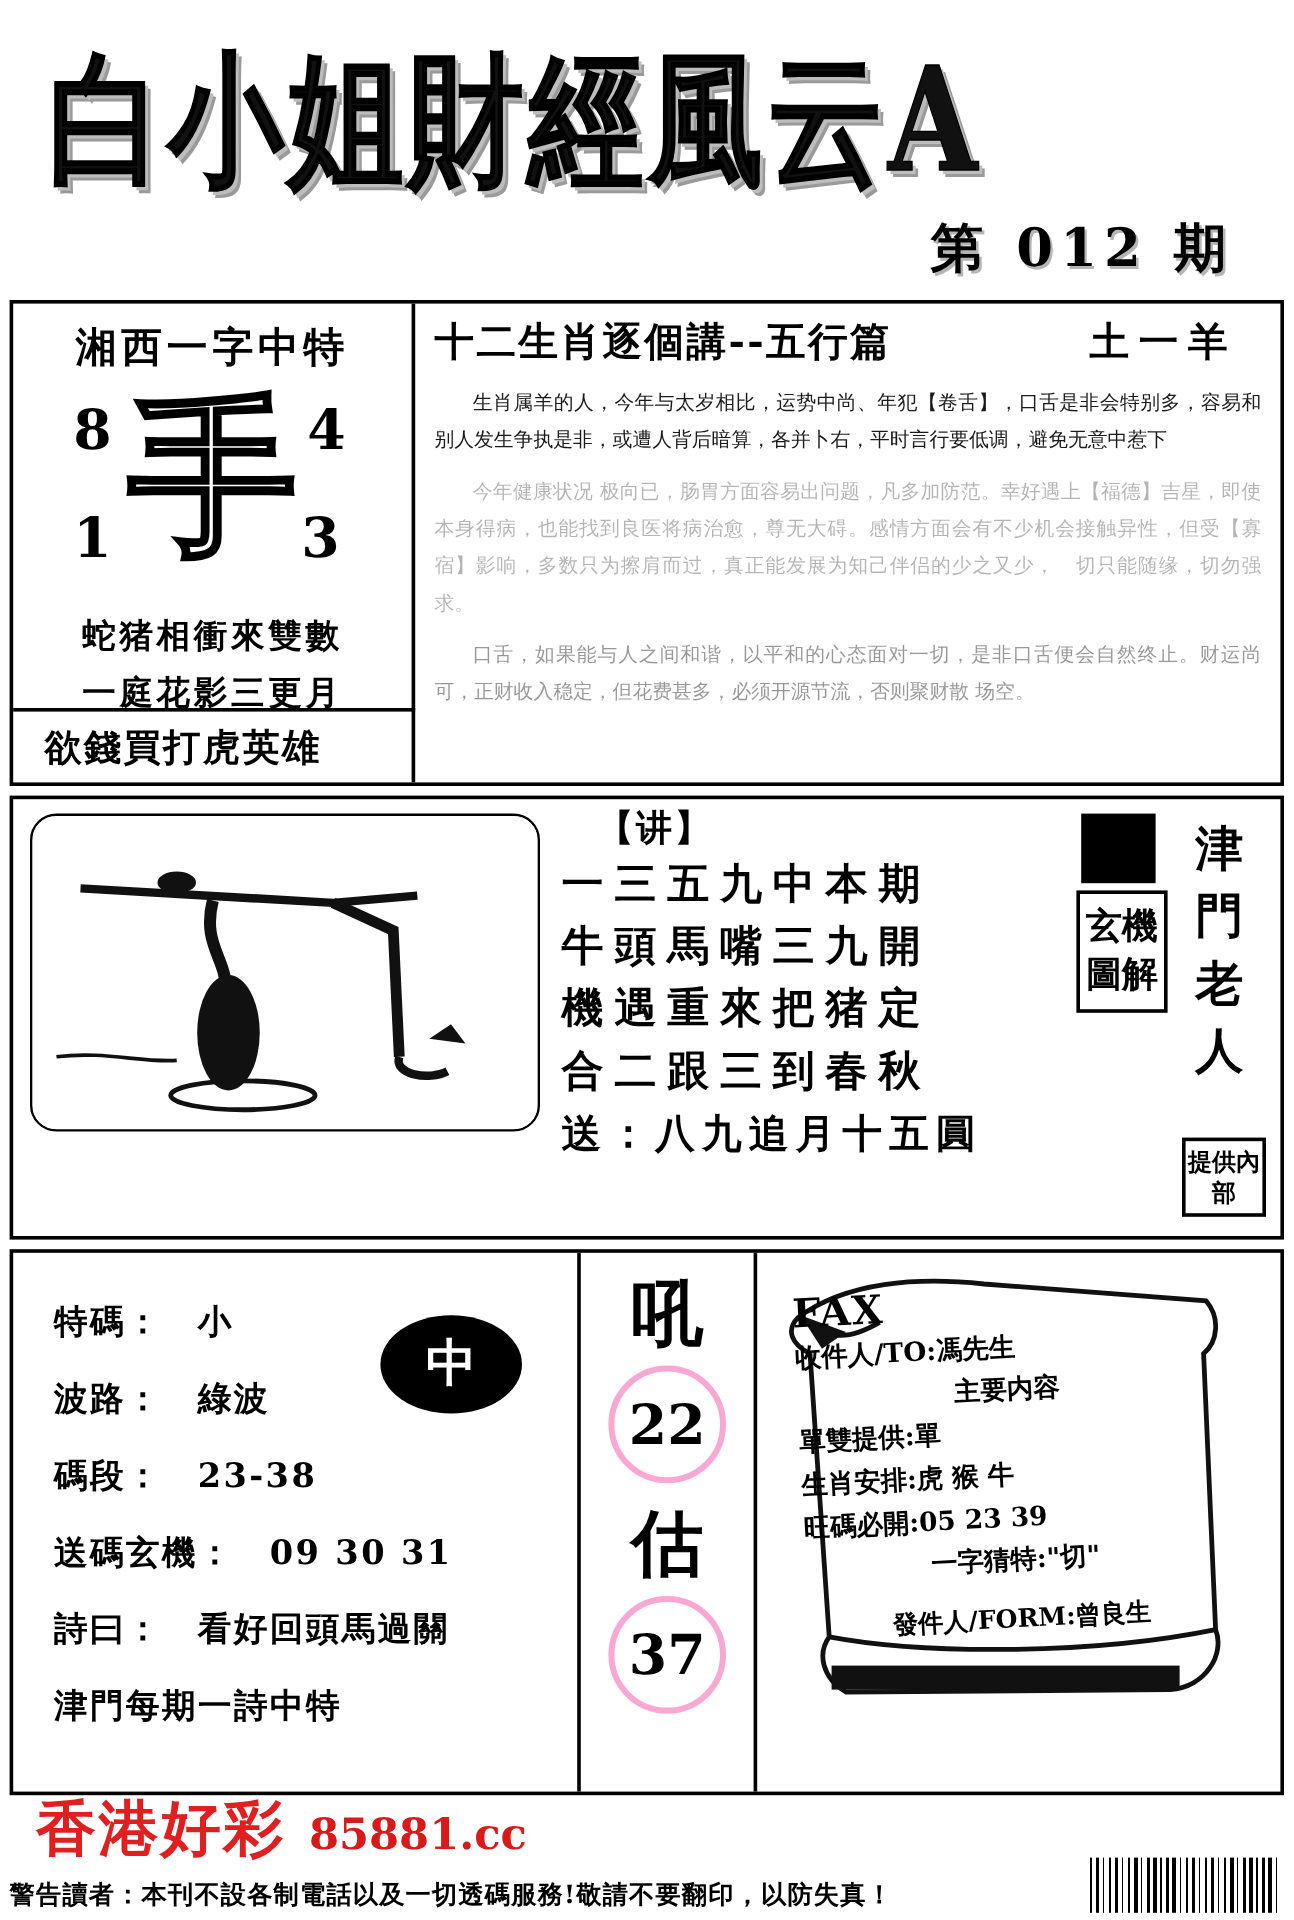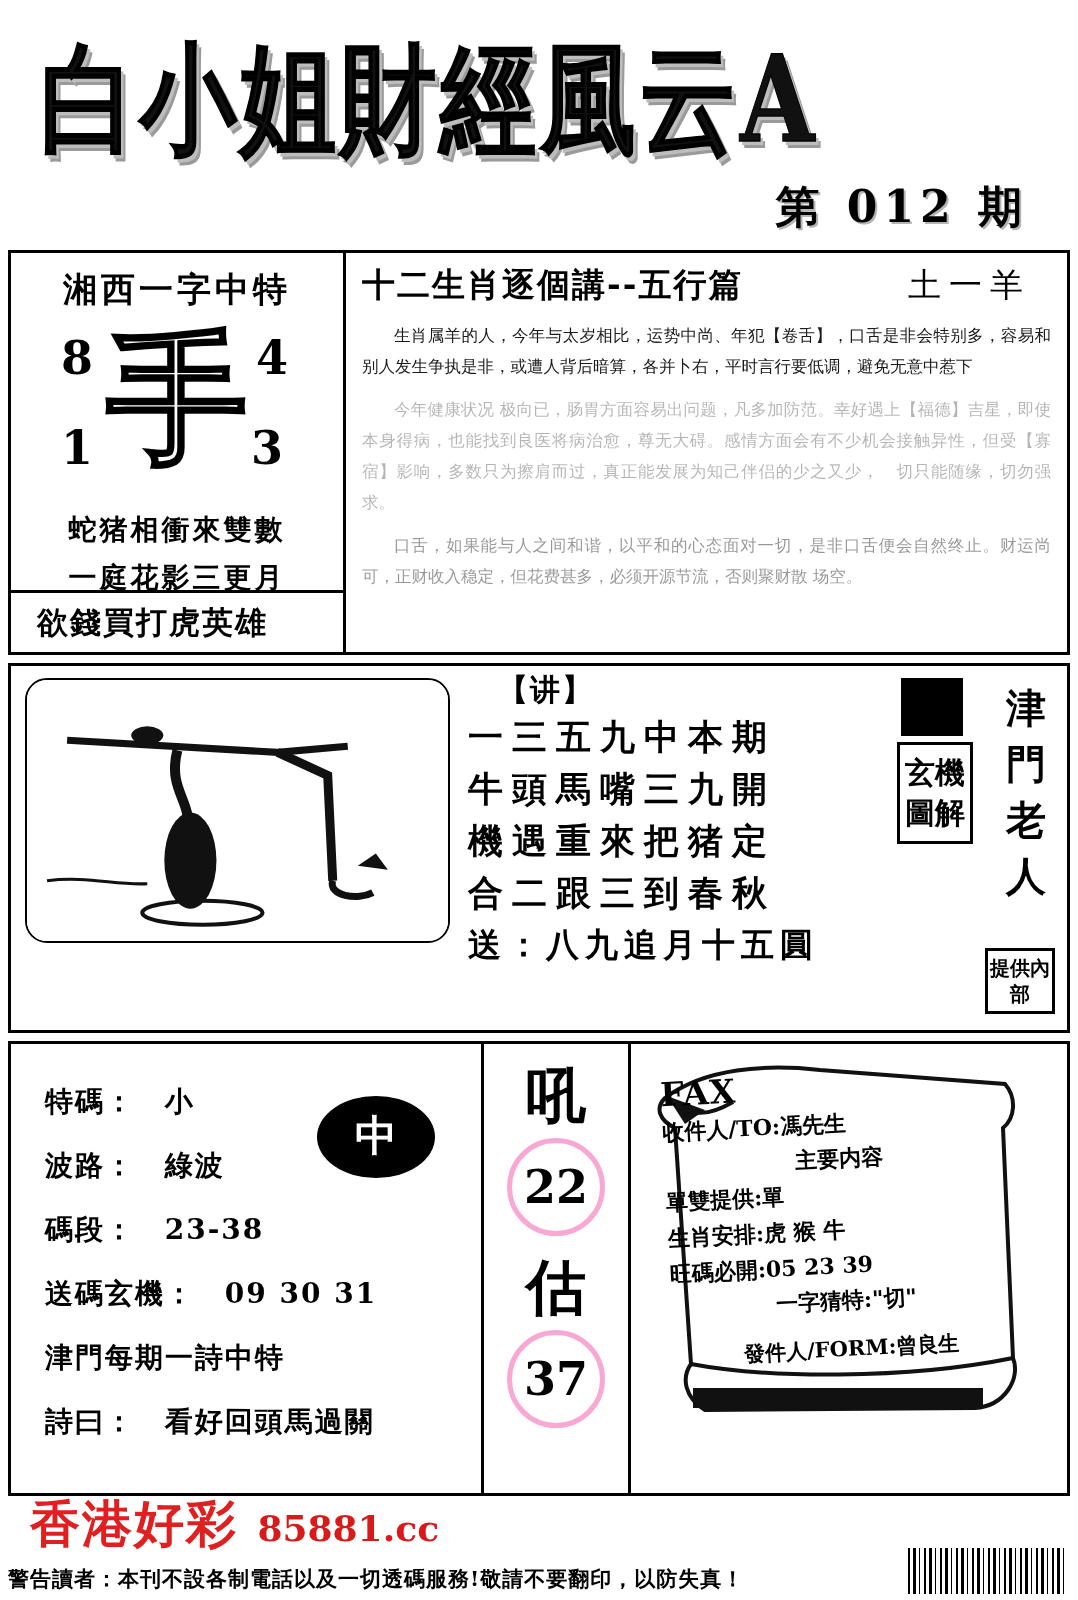--- a/index.html
+++ b/index.html
@@ -41,36 +41,36 @@
     -webkit-text-stroke:2px #000;color:#fff;text-shadow:0 0 0 #000;}
   .bigchar span{color:#fff;-webkit-text-stroke:3px #000;}
   .verse{text-align:center;font-family:"DejaVu Serif","Liberation Serif",serif;font-weight:bold;font-size:28px;letter-spacing:3px;line-height:42px;margin-top:6px;}
   .sub-banner{position:absolute;left:0;bottom:0;width:335px;height:62px;border-top:3px solid #000;box-sizing:border-box;
     display:flex;align-items:center;padding-left:26px;
     font-family:"DejaVu Serif","Liberation Serif",serif;font-weight:bold;font-size:31px;letter-spacing:2px;}
 
   .box-right{flex:1;padding:10px 16px 0 16px;box-sizing:border-box;position:relative;}
   .zodiac-head{display:flex;align-items:flex-end;justify-content:space-between;}
   .zodiac-title{font-family:"DejaVu Serif","Liberation Serif",serif;font-weight:bold;font-size:33px;letter-spacing:2px;}
-  .zodiac-tag{font-family:"DejaVu Serif","Liberation Serif",serif;font-weight:normal;font-size:33px;letter-spacing:8px;margin-right:20px;}
+  .zodiac-tag{font-family:"DejaVu Serif","Liberation Serif",serif;font-weight:bold;font-size:33px;letter-spacing:8px;margin-right:20px;}
   .zodiac-body{margin-top:12px;font-family:"DejaVu Serif","Liberation Serif",serif;font-size:16.5px;line-height:31px;text-align:justify;text-indent:32px;
     color:#1a1a1a;} .fade2{opacity:.45;} .fade3{opacity:.32;}
 
   
   .row2{position:relative;margin:8px 8px 0 8px;border:3px solid #000;height:370px;box-sizing:border-box;display:flex;}
   .pic{width:425px;margin:12px 0 0 14px;border:2px solid #000;border-radius:22px;height:265px;box-sizing:border-box;position:relative;overflow:hidden;background:#fff;}
   .poem{flex:1;padding:4px 0 0 18px;box-sizing:border-box;}
   .poem-head{font-family:"DejaVu Serif","Liberation Serif",serif;font-weight:bold;font-size:30px;letter-spacing:2px;margin-left:30px;}
   .poem-line{font-family:"DejaVu Serif","Liberation Serif",serif;font-weight:bold;font-size:35px;letter-spacing:9px;line-height:52px;white-space:nowrap;}
   .poem-send{font-family:"DejaVu Serif","Liberation Serif",serif;font-weight:bold;font-size:33px;letter-spacing:6px;line-height:52px;}
   .vert-right{width:178px;position:relative;}
   .seal{position:absolute;left:12px;top:12px;width:62px;height:58px;background:#000;}
   .vbox{position:absolute;left:8px;top:76px;width:70px;border:3px solid #000;padding:8px 0;text-align:center;
     font-family:"DejaVu Serif","Liberation Serif",serif;font-weight:bold;font-size:30px;line-height:40px;}
-  .vbig{position:absolute;right:4px;top:14px;width:74px;text-align:center;
+  .vbig{position:absolute;right:14px;top:14px;width:74px;text-align:center;
     font-family:"DejaVu Serif","Liberation Serif",serif;font-weight:bold;font-size:40px;line-height:56px;}
   .vsmall{position:absolute;right:12px;bottom:16px;width:64px;border:3px solid #000;text-align:center;
     font-family:"DejaVu Serif","Liberation Serif",serif;font-weight:bold;font-size:20px;line-height:26px;padding:4px 0;}
 
   .banner-row{position:absolute;left:0;bottom:0;width:100%;height:62px;border-top:3px solid #000;display:flex;box-sizing:border-box;}
   .banner-l{width:516px;border-right:0;display:flex;align-items:center;justify-content:center;
     font-family:"DejaVu Serif","Liberation Serif",serif;font-weight:bold;font-size:32px;letter-spacing:6px;}
   .banner-r{flex:1;display:flex;align-items:center;justify-content:center;
     font-family:"DejaVu Serif","Liberation Serif",serif;font-weight:bold;font-size:32px;letter-spacing:4px;}
 
@@ -191,25 +191,25 @@
         <span class="val">綠波</span>
       </div>
       <div class="kv">
         <span>碼段：</span>
         <span class="val">23-38</span>
       </div>
       <div class="kv">
         <span>送碼玄機：</span>
         <span class="val">09 30 31</span>
       </div>
-      <div class="kv">津門每期一詩中特</div>
       <div class="kv">
         <span>詩曰：</span>
         <span class="val">看好回頭馬過關</span>
       </div>
+      <div class="kv">津門每期一詩中特</div>
       <div class="oval">
         <div class="ch">中</div>
       </div>
     </div>
 
     <div class="col-mid">
       <div class="mid-ch">吼</div>
       <div class="circ">22</div>
       <div class="mid-ch">估</div>
       <div class="circ">37</div>

